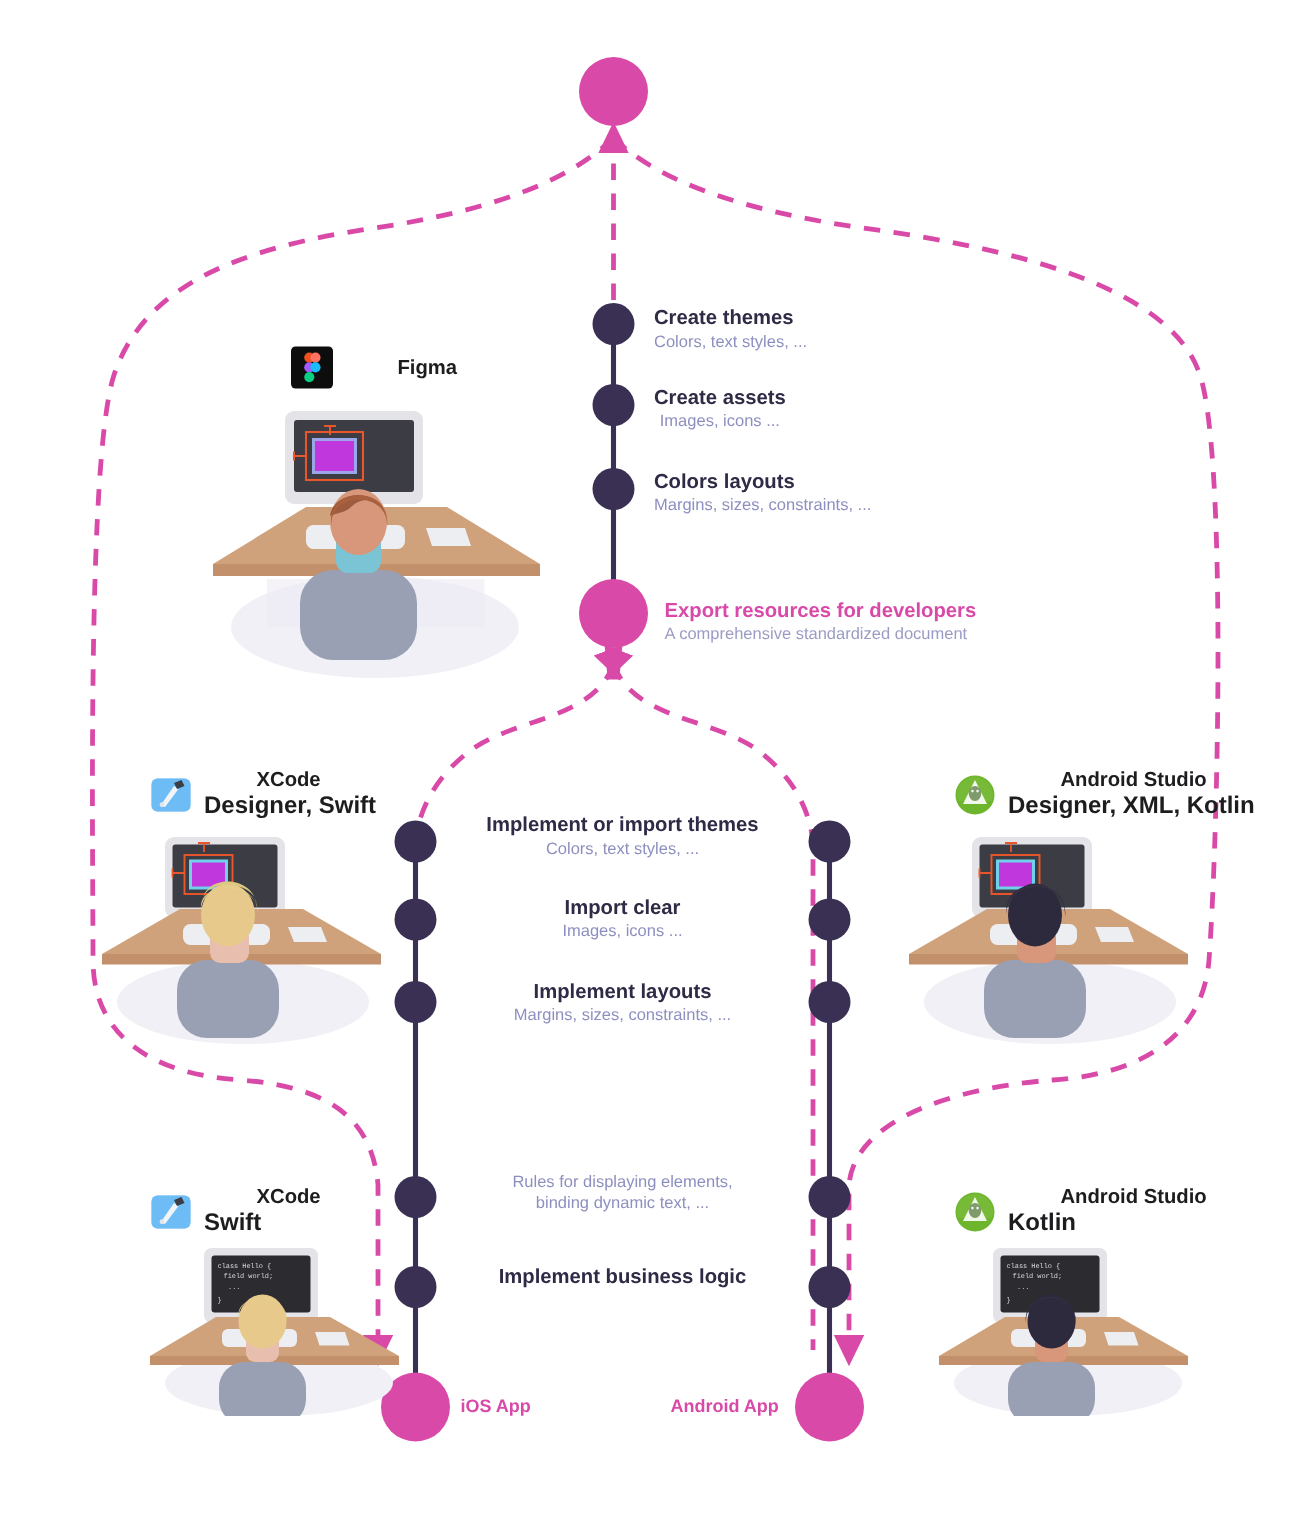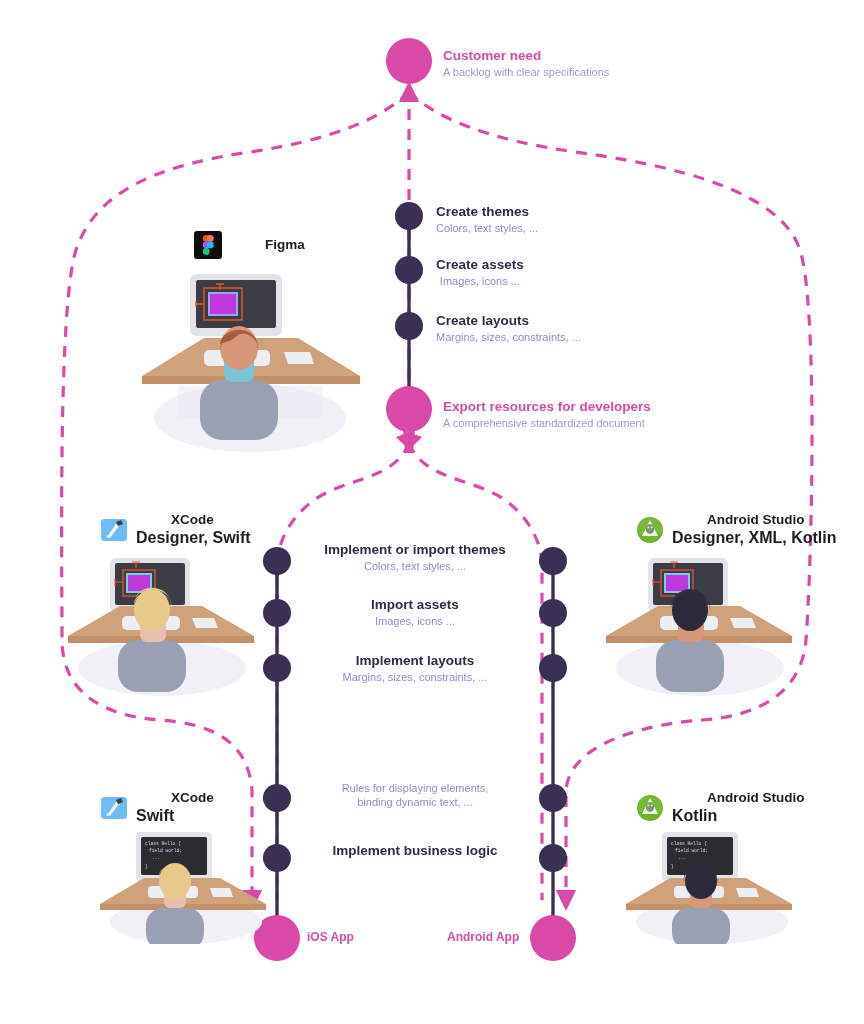--- a/index.html
+++ b/index.html
@@ -262,49 +262,45 @@
         <circle cx="12.3" cy="11.4" r="0.9" fill="#eef3ea"></circle>
         <circle cx="15.7" cy="11.4" r="0.9" fill="#eef3ea"></circle>
       </svg>
     </div>
     <div class="tx">
       <div class="n">Android Studio</div>
       <div class="r">Kotlin</div>
     </div>
   </div>
 
-  <div class="lbl lft" style="left:443px;top:48px;">
-    <div class="t t-pink">Customer need</div>
-    <div class="s s-pink-sub">A backlog with clear specifications</div>
-  </div>
 
   <div class="lbl lft" style="left:436px;top:204px;">
     <div class="t t-dark">Create themes</div>
     <div class="s s-mut">Colors, text styles, ...</div>
   </div>
   <div class="lbl lft" style="left:436px;top:257px;">
     <div class="t t-dark">Create assets</div>
     <div class="s s-mut">Images, icons ...</div>
   </div>
   <div class="lbl lft" style="left:436px;top:313px;">
-    <div class="t t-dark">Create layouts</div>
+    <div class="t t-dark">Colors layouts</div>
     <div class="s s-mut">Margins, sizes, constraints, ...</div>
   </div>
 
   <div class="lbl lft" style="left:443px;top:399px;">
     <div class="t t-pink">Export resources for developers</div>
     <div class="s s-pink-sub">A comprehensive standardized document</div>
   </div>
 
   <div class="lbl ctr" style="left:287px;top:542px;width:256px;">
     <div class="t t-dark">Implement or import themes</div>
     <div class="s s-mut">Colors, text styles, ...</div>
   </div>
   <div class="lbl ctr" style="left:287px;top:597px;width:256px;">
-    <div class="t t-dark">Import assets</div>
+    <div class="t t-dark">Import clear</div>
     <div class="s s-mut">Images, icons ...</div>
   </div>
   <div class="lbl ctr" style="left:287px;top:653px;width:256px;">
     <div class="t t-dark">Implement layouts</div>
     <div class="s s-mut">Margins, sizes, constraints, ...</div>
   </div>
   <div class="lbl ctr" style="left:287px;top:781px;width:256px;">
     <div class="s s-mut" style="white-space:pre-line;">Rules for displaying elements,
 binding dynamic text, ...</div>
   </div>

